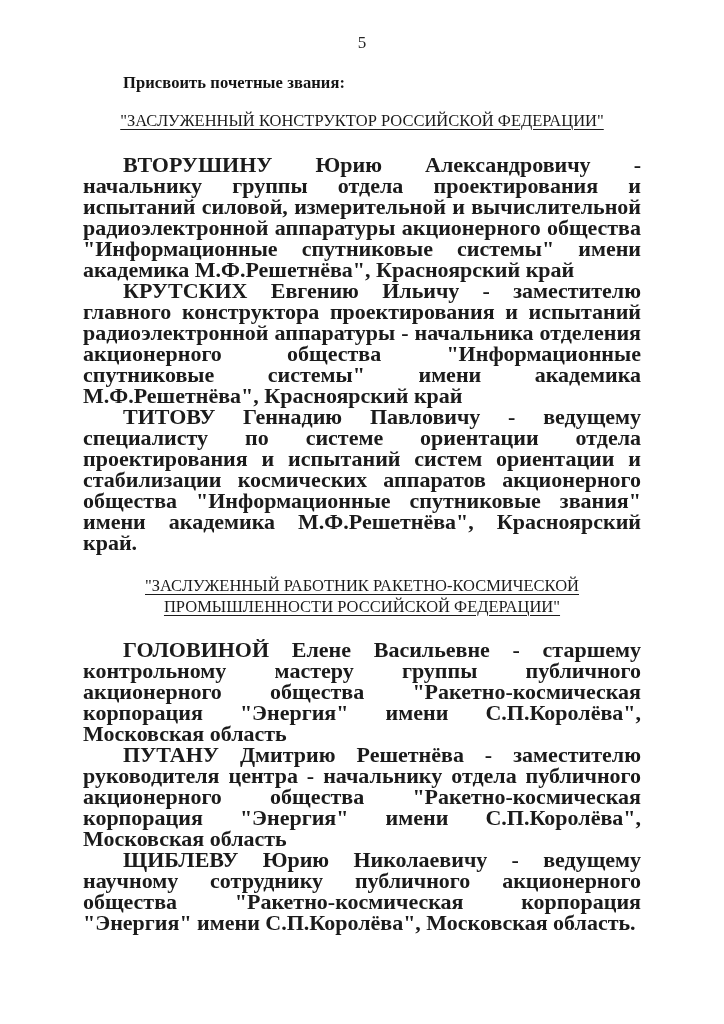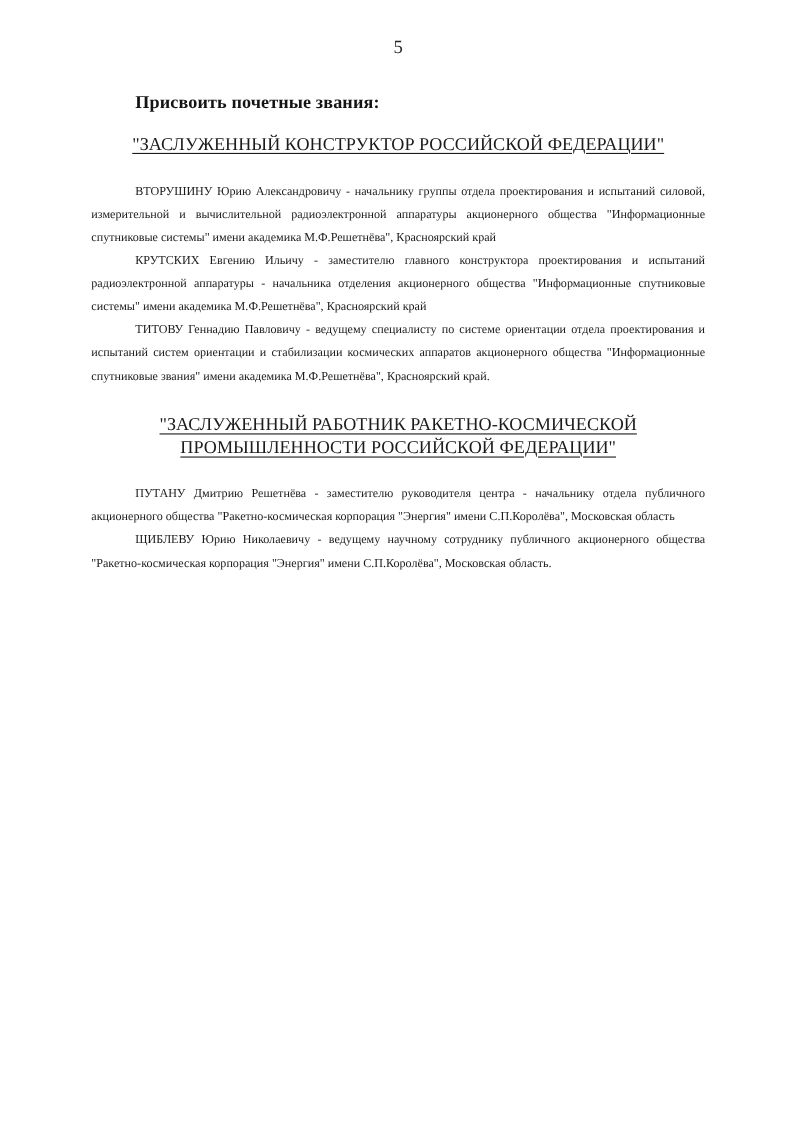--- a/index.html
+++ b/index.html
@@ -30,21 +30,21 @@
     text-align: center;
     font-size: 17px;
     line-height: 21px;
     color: #262626;
   }
 
   
   .content {
     position: absolute;
     left: 83px;
-    top: 82px;
+    top: 72px;
     width: 558px;
   }
 
   
   .instruction {
     font-size: 16.5px;
     font-weight: bold;
     line-height: 21px;
     text-indent: 40px;
     margin: 0 0 17px 0;
@@ -71,28 +71,29 @@
   .award-title--second {
     margin-top: 22px;
     margin-bottom: 22px;
   }
   .award-title .line {
     display: block;
   }
 
   
   .para {
-    font-size: 11px;
+    font-size: 22px;
     line-height: 21px;
     margin: 0;
     text-align: justify;
     text-indent: 40px;
     text-justify: inter-word;
     color: #1b1b1b;
     hyphens: none;
+    font-weight: bold;
   }
   .para:last-child {
     text-align-last: left;
   }
   .para-group .para {
     margin: 0;
   }
   
   .para { text-align-last: left; }
 </style>
@@ -116,18 +117,19 @@
       <p class="para">КРУТСКИХ Евгению Ильичу - заместителю главного конструктора проектирования и испытаний радиоэлектронной аппаратуры - начальника отделения акционерного общества "Информационные спутниковые системы" имени академика М.Ф.Решетнёва", Красноярский край</p>
       <p class="para">ТИТОВУ Геннадию Павловичу - ведущему специалисту по системе ориентации отдела проектирования и испытаний систем ориентации и стабилизации космических аппаратов акционерного общества "Информационные спутниковые звания" имени академика М.Ф.Решетнёва", Красноярский край.</p>
     </div>
 
     <div class="award-title award-title--second">
       <span class="line ul">"ЗАСЛУЖЕННЫЙ РАБОТНИК РАКЕТНО-КОСМИЧЕСКОЙ</span>
       <span class="line ul">ПРОМЫШЛЕННОСТИ РОССИЙСКОЙ ФЕДЕРАЦИИ"</span>
     </div>
 
     <div class="para-group">
+      <p class="para">ГОЛОВИНОЙ Елене Васильевне - старшему контрольному мастеру группы публичного акционерного общества "Ракетно-космическая корпорация "Энергия" имени С.П.Королёва", Московская область</p>
       <p class="para">ПУТАНУ Дмитрию Решетнёва - заместителю руководителя центра - начальнику отдела публичного акционерного общества "Ракетно-космическая корпорация "Энергия" имени С.П.Королёва", Московская область</p>
       <p class="para">ЩИБЛЕВУ Юрию Николаевичу - ведущему научному сотруднику публичного акционерного общества "Ракетно-космическая корпорация "Энергия" имени С.П.Королёва", Московская область.</p>
     </div>
 
   </div>
 </div>
 
 </body></html>

